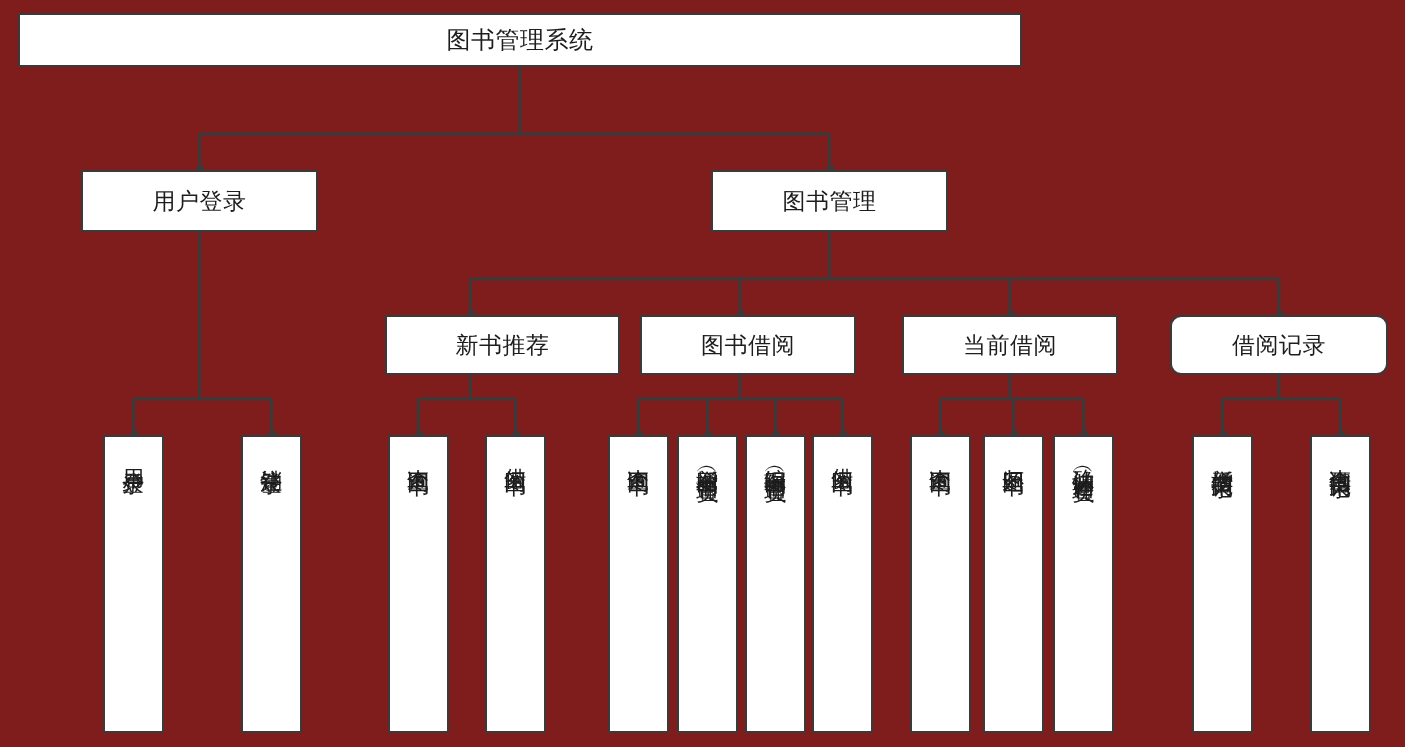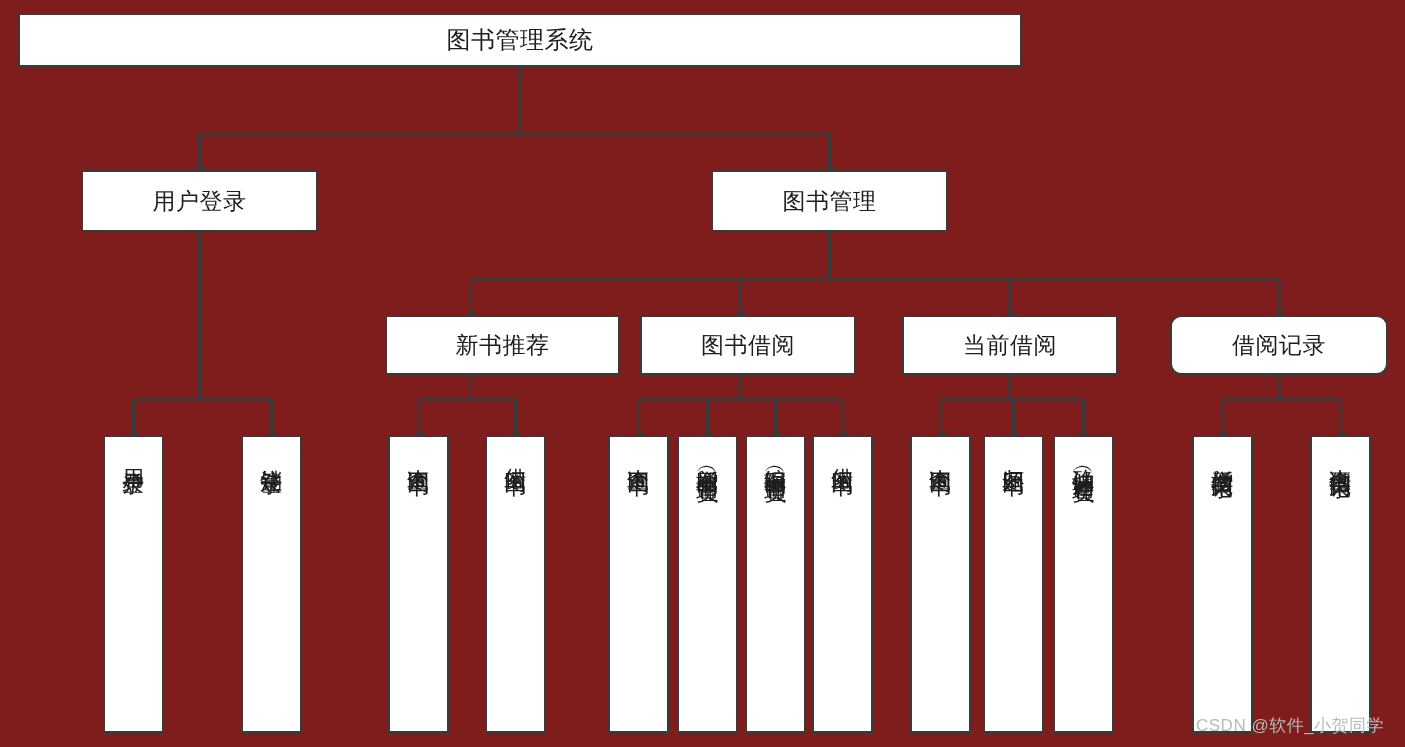--- a/index.html
+++ b/index.html
@@ -167,14 +167,13 @@
       <div class="node vertical" style="left: 1053px; top: 435px; width: 61px; height: 298px; border-color: rgb(58, 58, 58);">
         <span class="node-label">确认归还（管理员）</span>
       </div>
       <div class="node vertical" style="left: 1192px; top: 435px; width: 61px; height: 298px; border-color: rgb(58, 58, 58);">
         <span class="node-label">新增借阅记录</span>
       </div>
       <div class="node vertical" style="left: 1310px; top: 435px; width: 61px; height: 298px; border-color: rgb(58, 58, 58);">
         <span class="node-label">查询借阅记录</span>
       </div>
     </div>
-  <div class="watermark" style="left: 1196px; top: 714px; color: rgb(185, 185, 185);">CSDN @软件_小贺同学</div>
 </div>
 
 </body></html>

